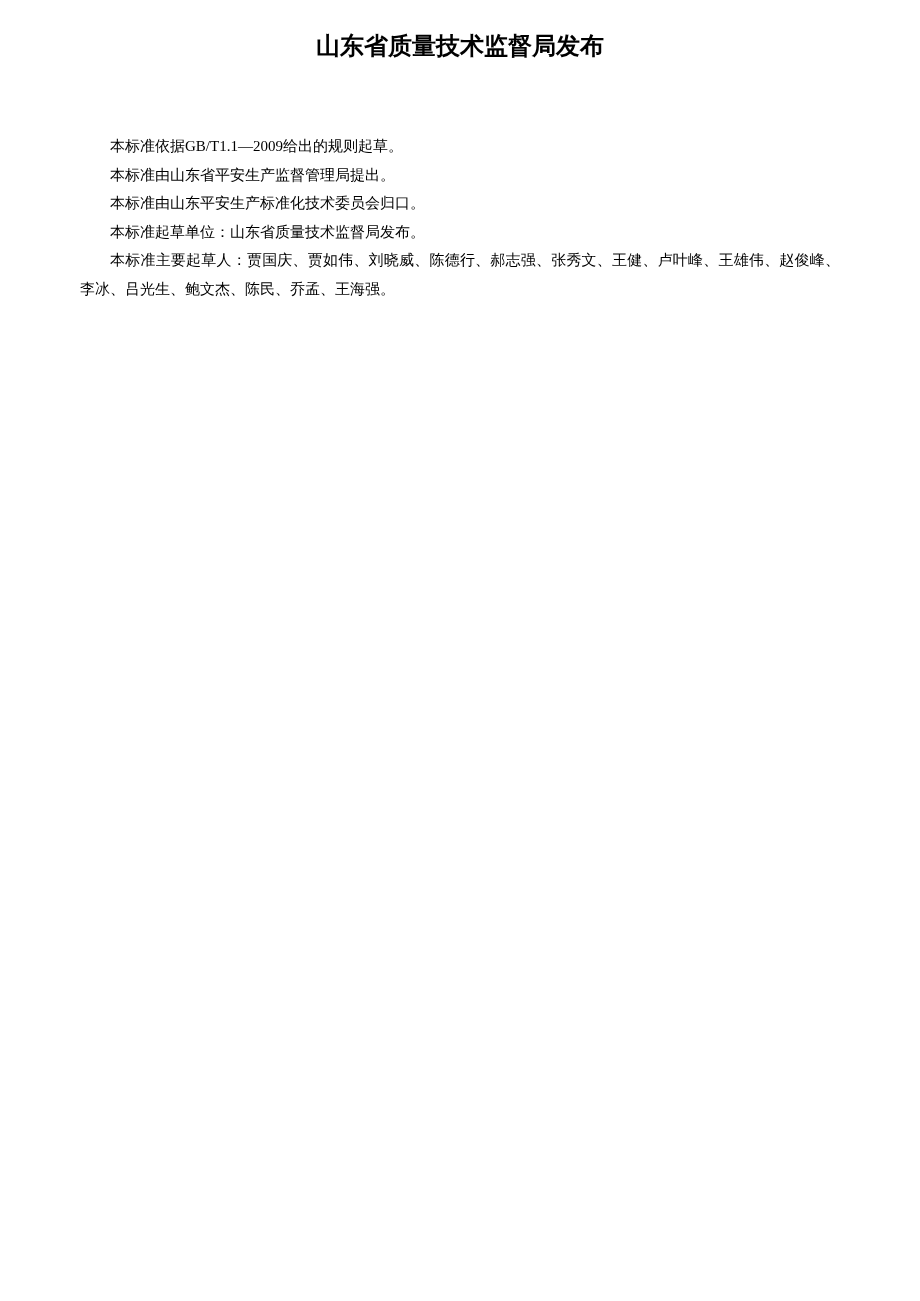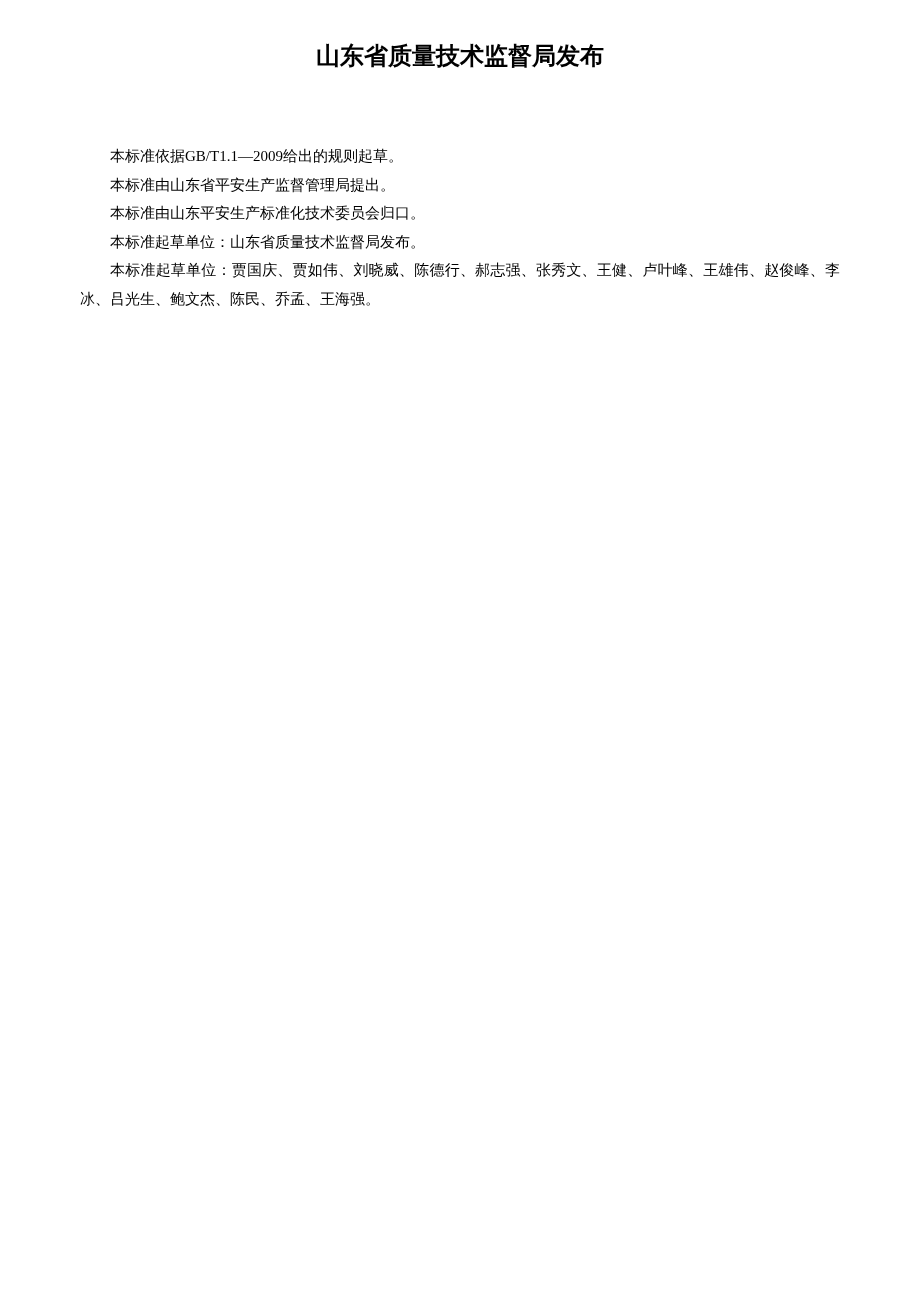--- a/index.html
+++ b/index.html
@@ -14,33 +14,32 @@
       font-family: "SimSun", "宋体", serif;
       color: #000000;
       padding: 30px 80px;
     }
     .title {
       text-align: center;
       font-size: 24px;
       font-weight: bold;
       font-family: "SimHei", "黑体", sans-serif;
       margin-bottom: 70px;
-      margin-top: 10px;
     }
     .paragraph {
       font-size: 15px;
       line-height: 1.9;
       text-indent: 2em;
       margin: 0;
       text-align: justify;
       font-family: Liberation Serif, serif;
     }
   </style>
 </head>
 <body>
 
 <h1 class="title">山东省质量技术监督局发布</h1>
 
 <p class="paragraph">本标准依据GB/T1.1—2009给出的规则起草。</p>
 <p class="paragraph">本标准由山东省平安生产监督管理局提出。</p>
 <p class="paragraph">本标准由山东平安生产标准化技术委员会归口。</p>
 <p class="paragraph">本标准起草单位：山东省质量技术监督局发布。</p>
-<p class="paragraph">本标准起草单位：贾国庆、贾如伟、刘晓威、陈德行、郝志强、张秀文、王健、卢叶峰、王雄伟、赵俊峰、李冰、吕光生、鲍文杰、陈民、乔孟、王海强。</p>
+<p class="paragraph">本标准主要起草人：贾国庆、贾如伟、刘晓威、陈德行、郝志强、张秀文、王健、卢叶峰、王雄伟、赵俊峰、李冰、吕光生、鲍文杰、陈民、乔孟、王海强。</p>
 
 </body></html>

